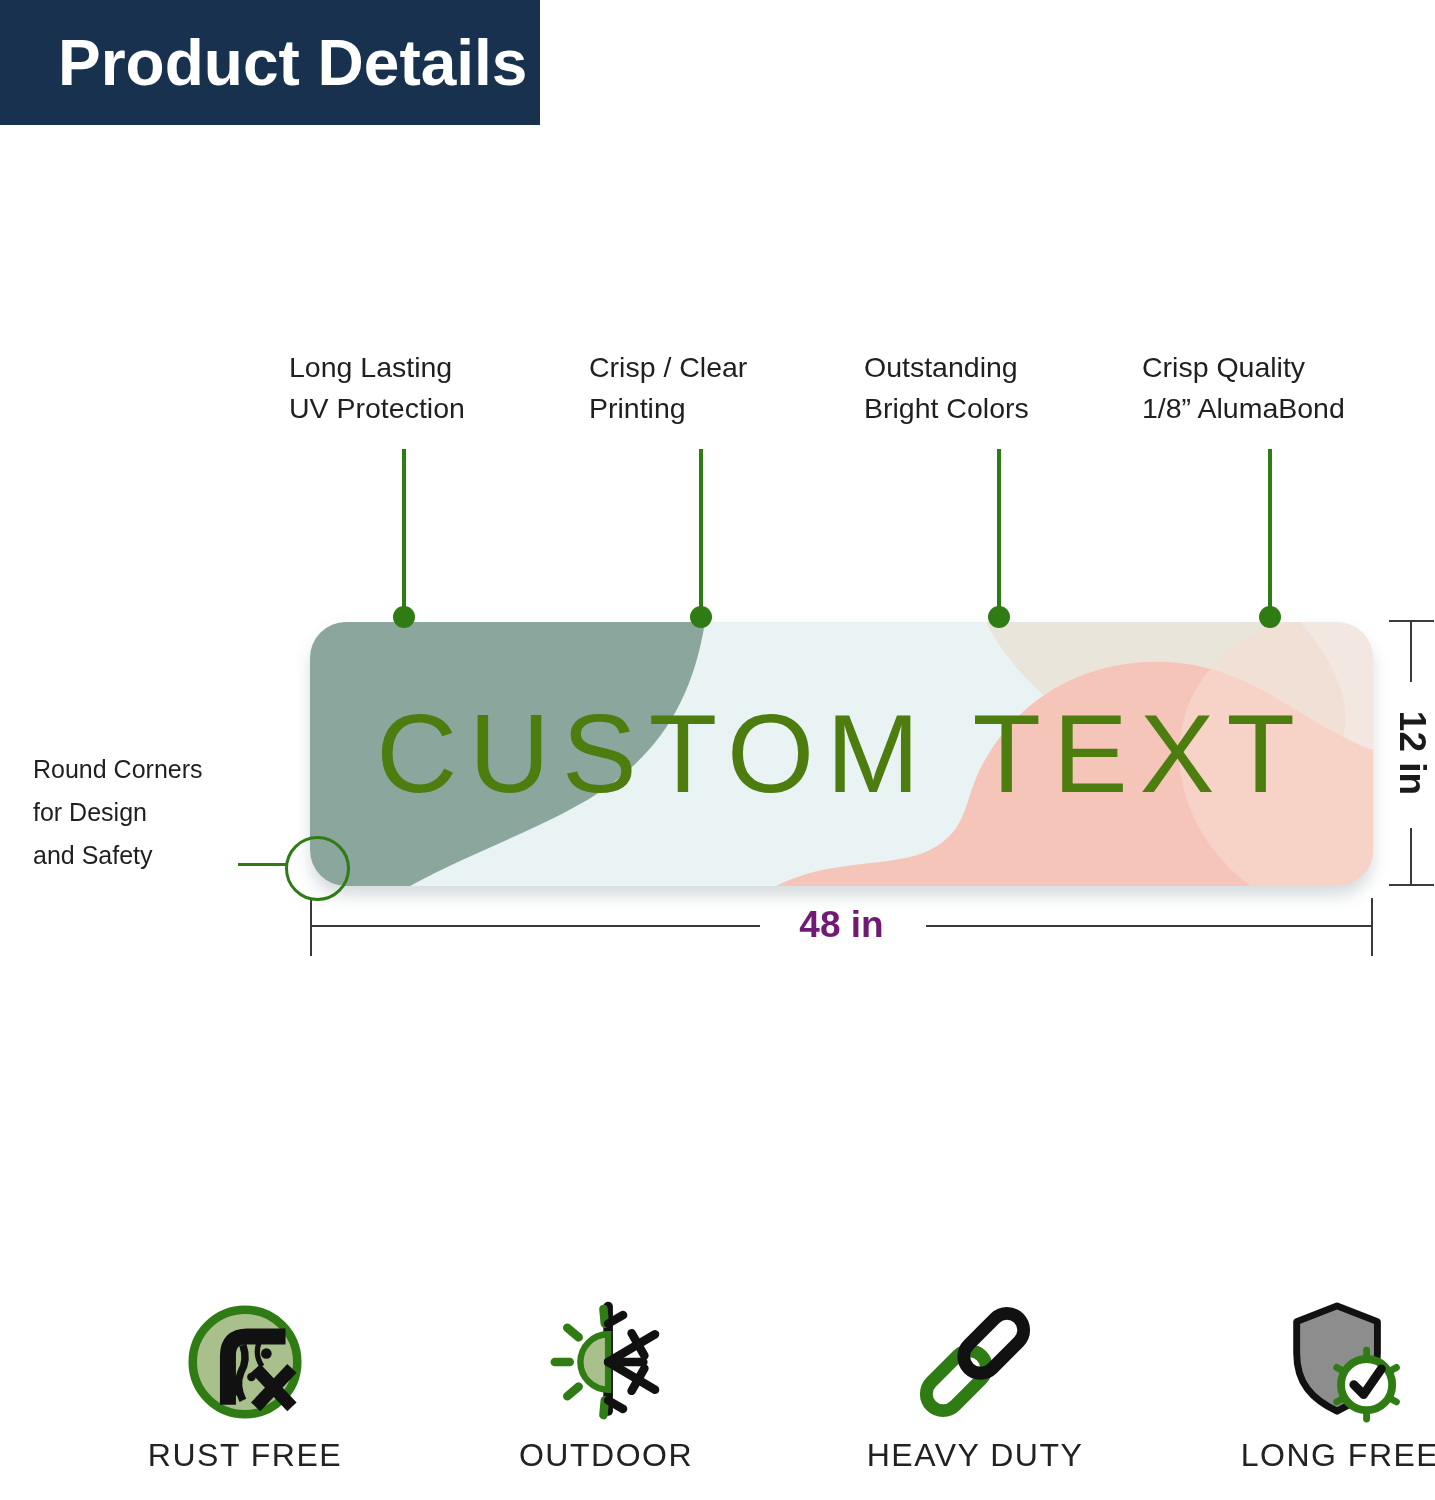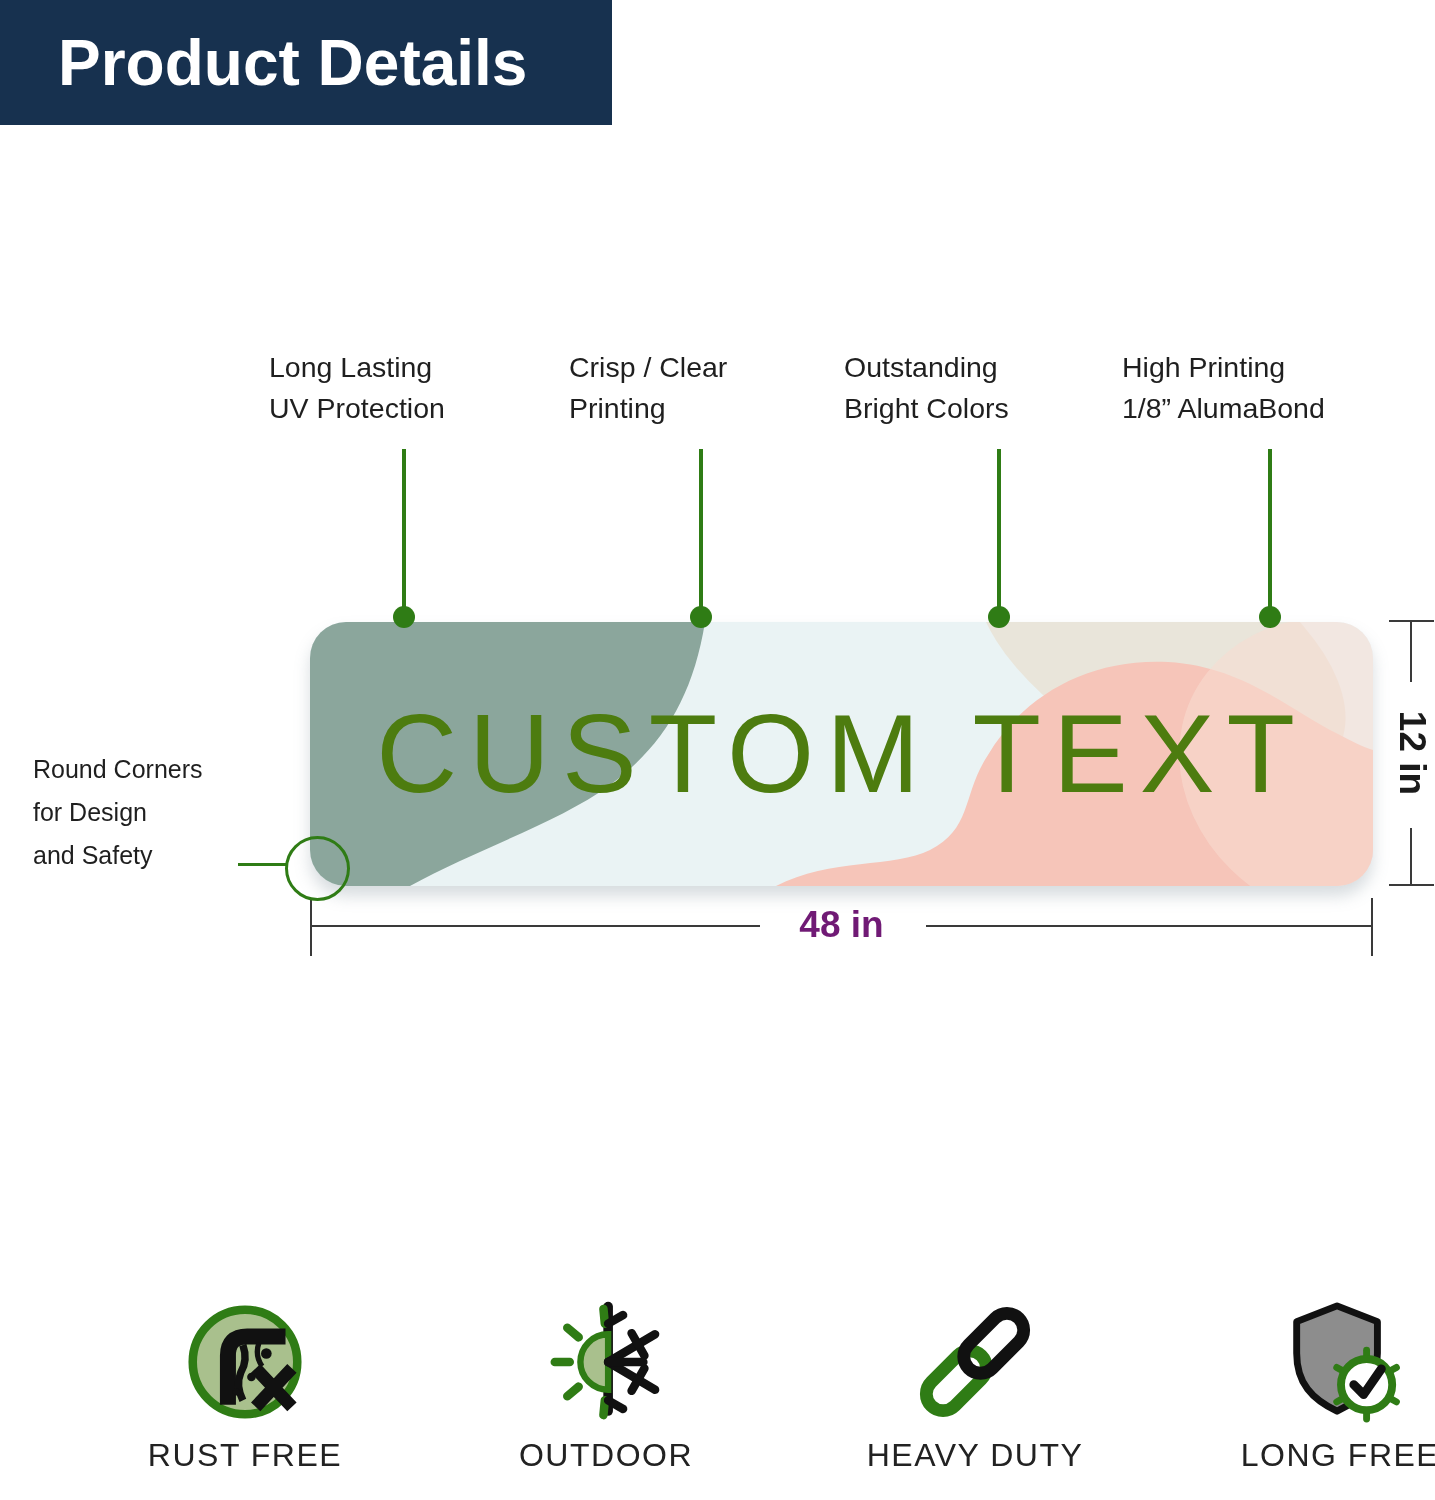--- a/index.html
+++ b/index.html
@@ -14,25 +14,25 @@
     --shield_gray:#8d8d8d;
     --icon_light_green:#a9c08d;
     --dim_line:#3a3a3a;
   }
   html,body{margin:0;padding:0;background:#ffffff;}
   .canvas{
     position:relative;width:1435px;height:1500px;background:#ffffff;overflow:hidden;
     font-family:"Liberation Sans", sans-serif;color:var(--text_dark);
   }
   
-  .header{position:absolute;left:0;top:0;width:612px;height:125px;background:var(--navy);
+  .header{position:absolute;left:0;top:0;width:540px;height:125px;background:var(--navy);
     display:flex;align-items:center;box-sizing:border-box;padding-left:58px;}
   .header .title{color:#ffffff;font-size:64px;font-weight:bold;letter-spacing:0;white-space:nowrap;}
   
-  .callout{position:absolute;top:347px;font-size:28.5px;line-height:41px;color:var(--text_dark);white-space:nowrap;}
+  .callout{position:absolute;top:347px;font-size:28.5px;line-height:41px;color:var(--text_dark);white-space:nowrap;margin-left:20px;}
   .callout-1{left:269px;} .callout-2{left:569px;} .callout-3{left:844px;} .callout-4{left:1122px;}
   .drop-line{position:absolute;top:449px;width:4px;height:160px;background:var(--green);}
   .drop-line-1{left:402px;} .drop-line-2{left:699px;} .drop-line-3{left:997px;} .drop-line-4{left:1268px;}
   .drop-dot{position:absolute;top:606px;width:22px;height:22px;border-radius:50%;background:var(--green);}
   .drop-dot-1{left:393px;} .drop-dot-2{left:690px;} .drop-dot-3{left:988px;} .drop-dot-4{left:1259px;}
   
   .sign{position:absolute;left:310px;top:622px;width:1063px;height:264px;border-radius:36px;
     background:var(--sign_bg);overflow:hidden;box-shadow:0 10px 16px rgba(110,130,140,0.28);}
   .sign svg{position:absolute;left:0;top:0;width:100%;height:100%;}
   .blob-sage{fill:var(--sage);} .blob-beige{fill:var(--beige);}
@@ -81,21 +81,21 @@
   </div>
   <div class="callout callout-3">
     <div>Outstanding</div>
     <div>Bright Colors</div>
   </div>
   <div class="callout callout-2">
     <div>Crisp / Clear</div>
     <div>Printing</div>
   </div>
   <div class="callout callout-4">
-    <div>High Printing</div>
+    <div>Crisp Quality</div>
     <div>1/8” AlumaBond</div>
   </div>
 
   <div class="drop-line drop-line-1"></div>
   <div class="drop-line drop-line-2"></div>
   <div class="drop-line drop-line-3"></div>
   <div class="drop-line drop-line-4"></div>
 
   <div class="sign">
     <svg viewBox="0 0 1063 264" preserveAspectRatio="none">

